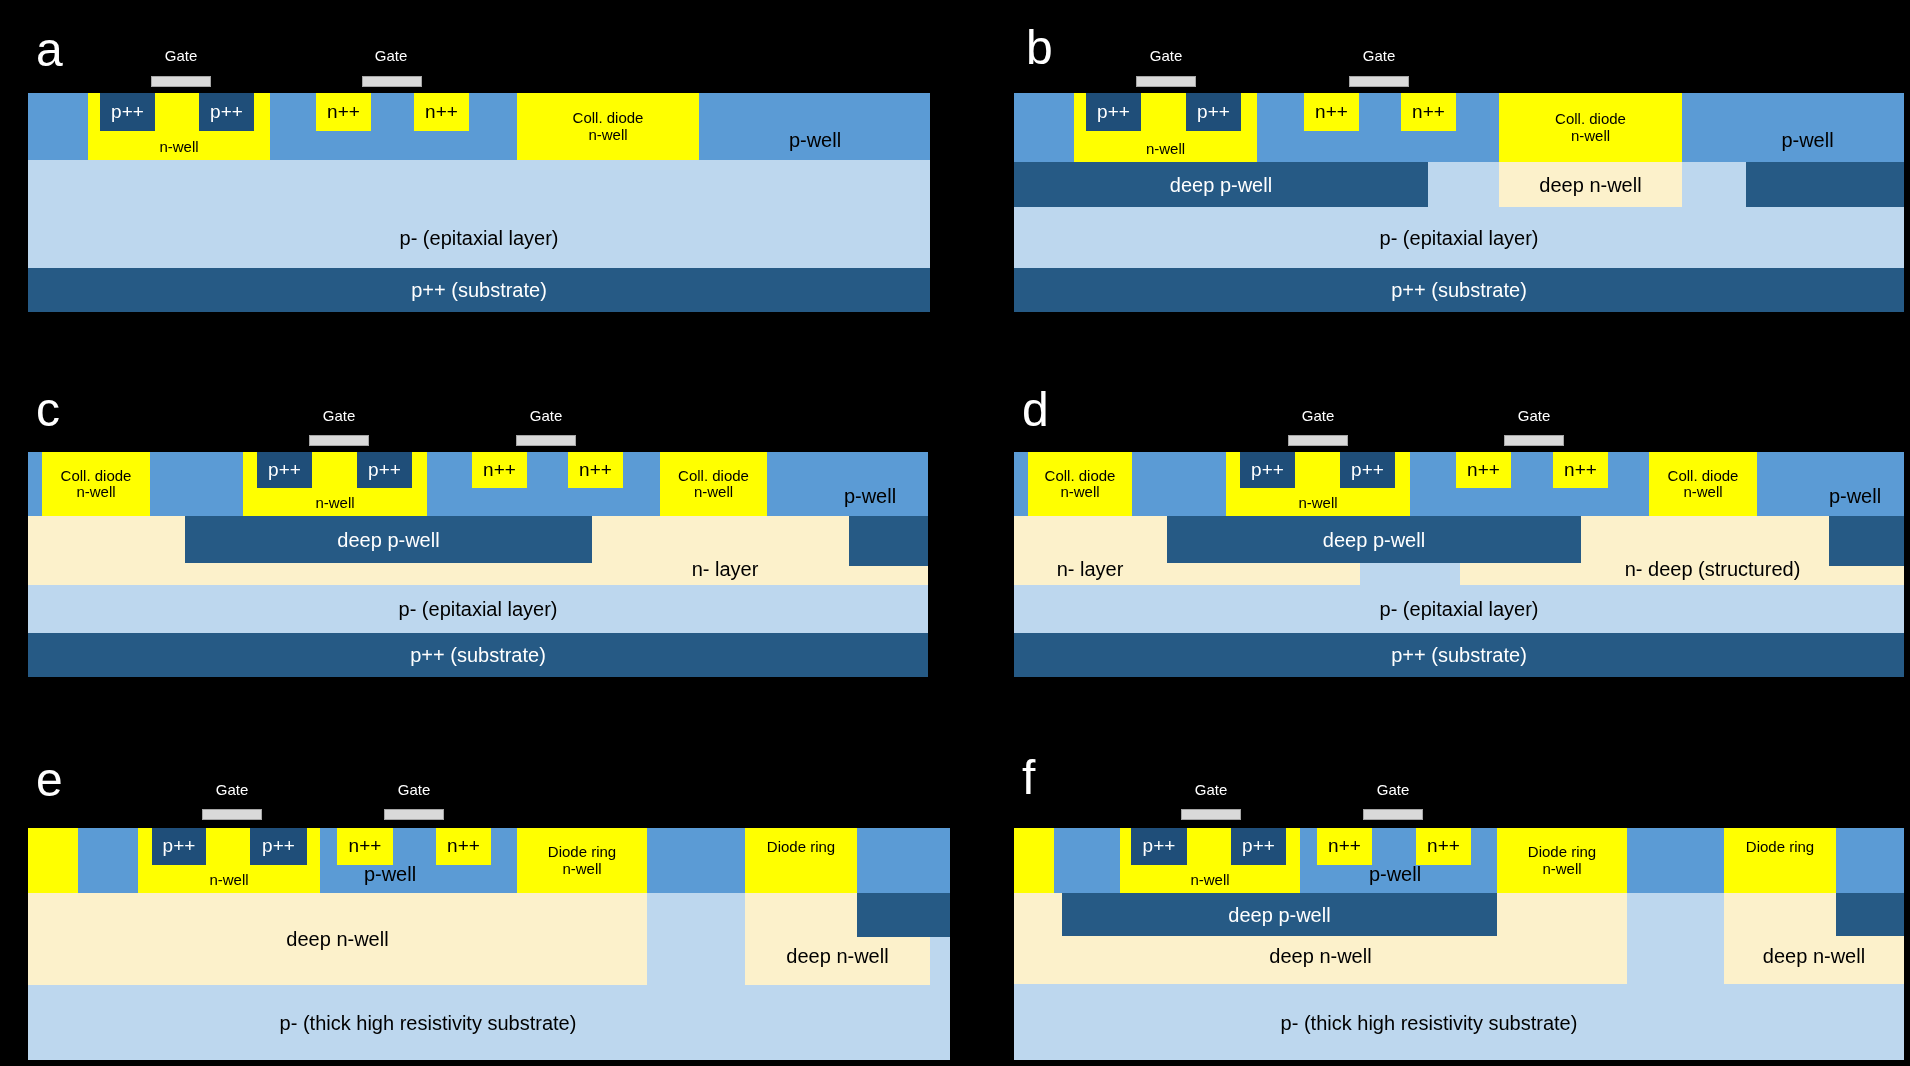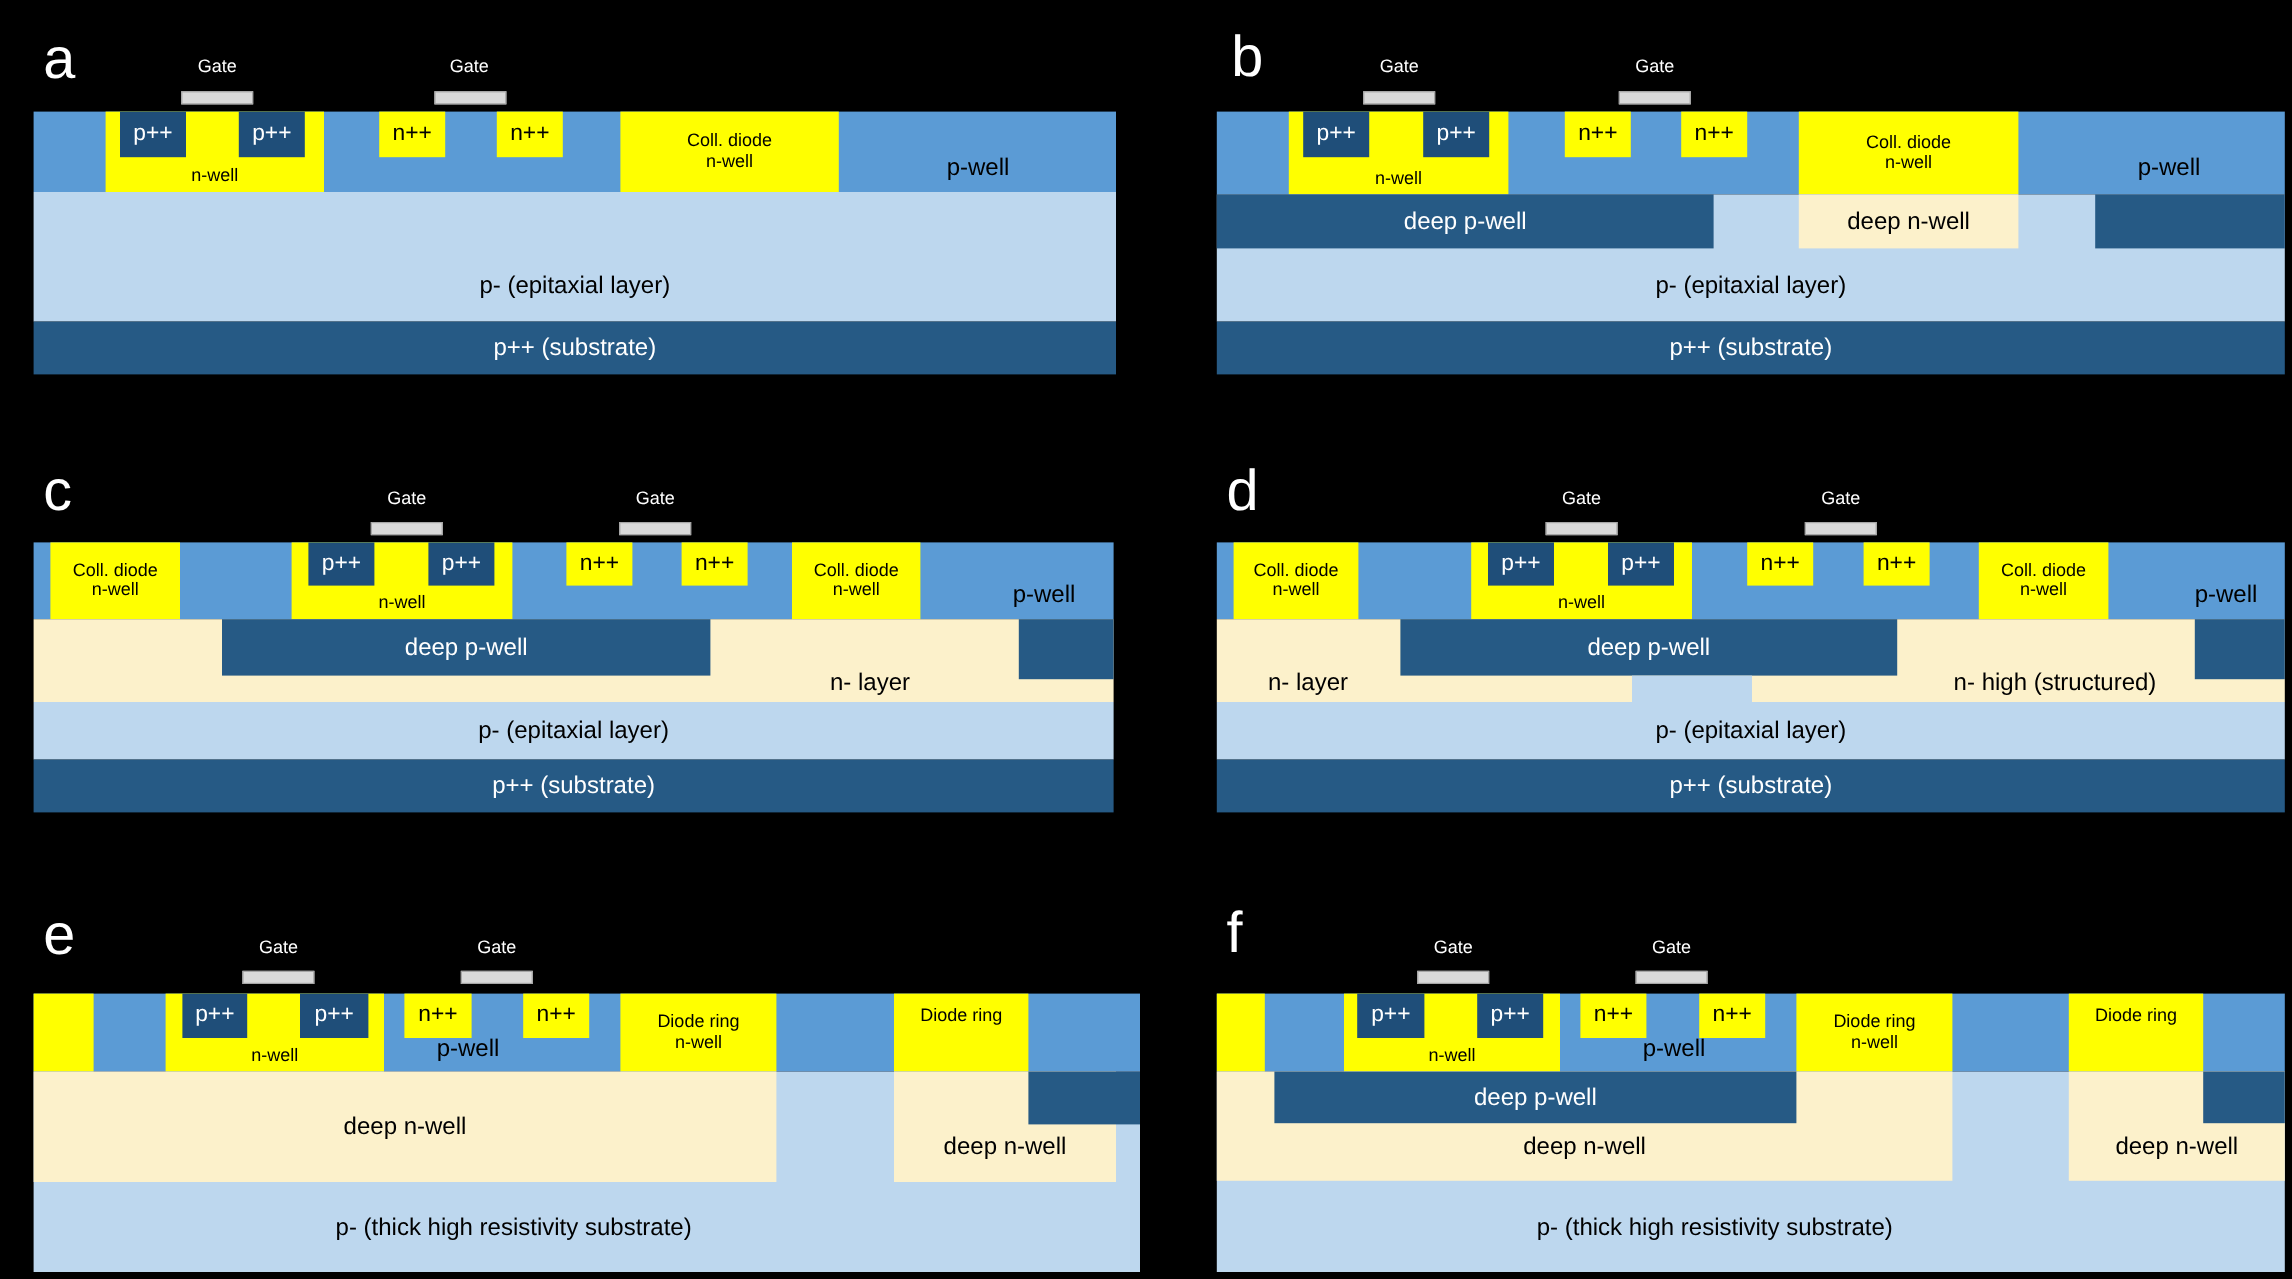--- a/index.html
+++ b/index.html
@@ -126,21 +126,21 @@
     <span class="s15">Coll. diode</span>
     <span class="s21">n-well</span>
   </div>
   <div class="b t" style="left:1806px;top:482px;width:98px;height:28px;">p-well</div>
 
   <div class="b cream" style="left:1014px;top:516px;width:890px;height:69px;"></div>
   <div class="b navy t w" style="left:1167px;top:516px;width:414px;height:47px;">deep p-well</div>
   <div class="b lblue" style="left:1360px;top:563px;width:100px;height:22px;"></div>
   <div class="b navy" style="left:1829px;top:516px;width:75px;height:50px;"></div>
   <div class="b t" style="left:1030px;top:556px;width:120px;height:26px;">n- layer</div>
-  <div class="b t" style="left:1600px;top:556px;width:225px;height:26px;">n- high (structured)</div>
+  <div class="b t" style="left:1600px;top:556px;width:225px;height:26px;">n- deep (structured)</div>
   <div class="b lblue t" style="left:1014px;top:585px;width:890px;height:48px;">p- (epitaxial layer)</div>
   <div class="b navy t w" style="left:1014px;top:633px;width:890px;height:44px;">p++ (substrate)</div>
 
   <div class="b letter" style="left:36px;top:752px;width:70px;height:64px;">e</div>
   <div class="b t gtxt" style="left:197px;top:780px;width:70px;height:20px;">Gate</div>
   <div class="b gate" style="left:202px;top:809px;width:60px;height:11px;"></div>
   <div class="b t gtxt" style="left:379px;top:780px;width:70px;height:20px;">Gate</div>
   <div class="b gate" style="left:384px;top:809px;width:60px;height:11px;"></div>
 
   <div class="b blue" style="left:28px;top:828px;width:922px;height:65px;"></div>

